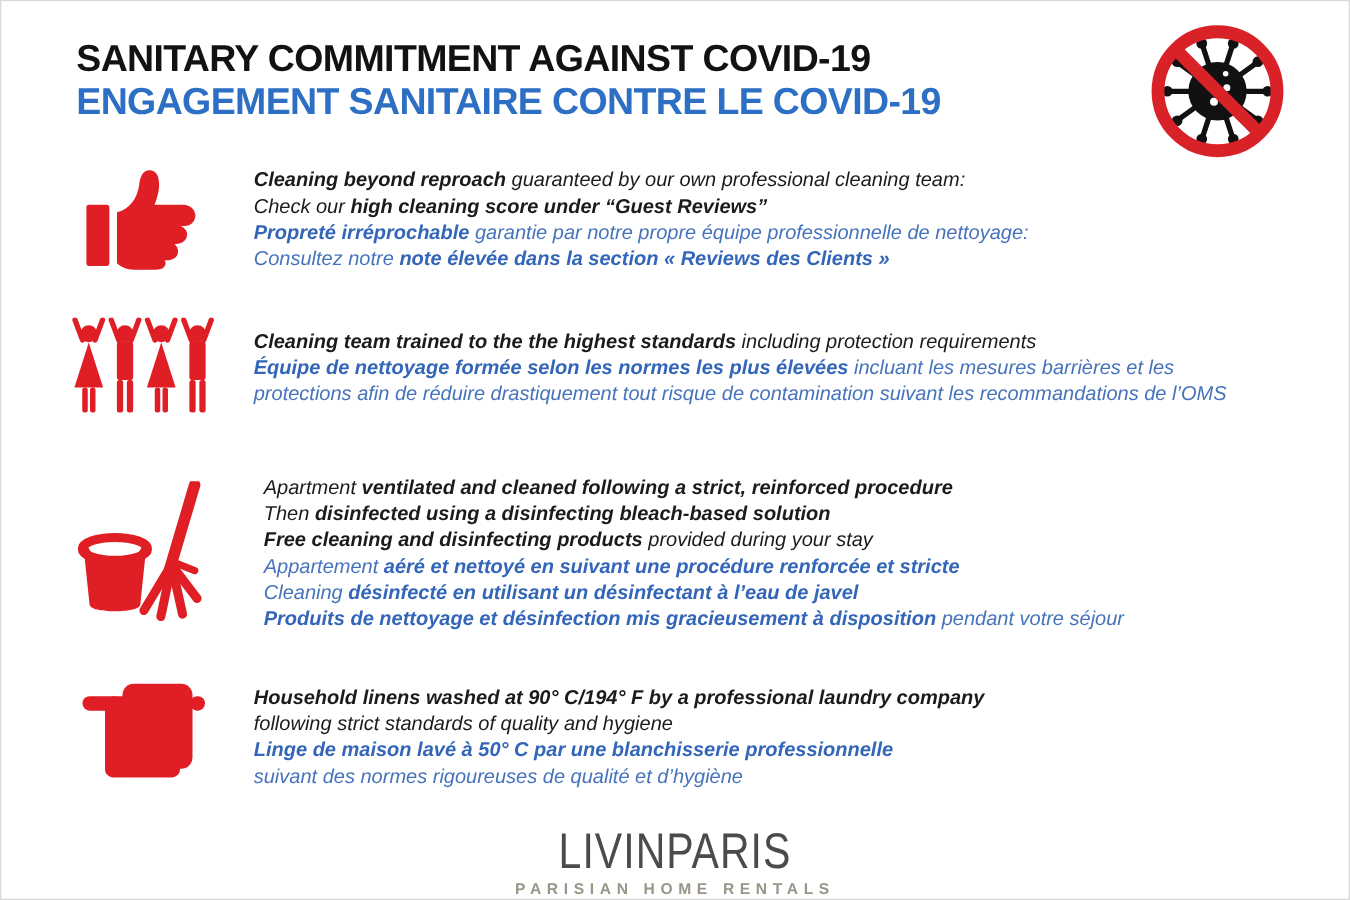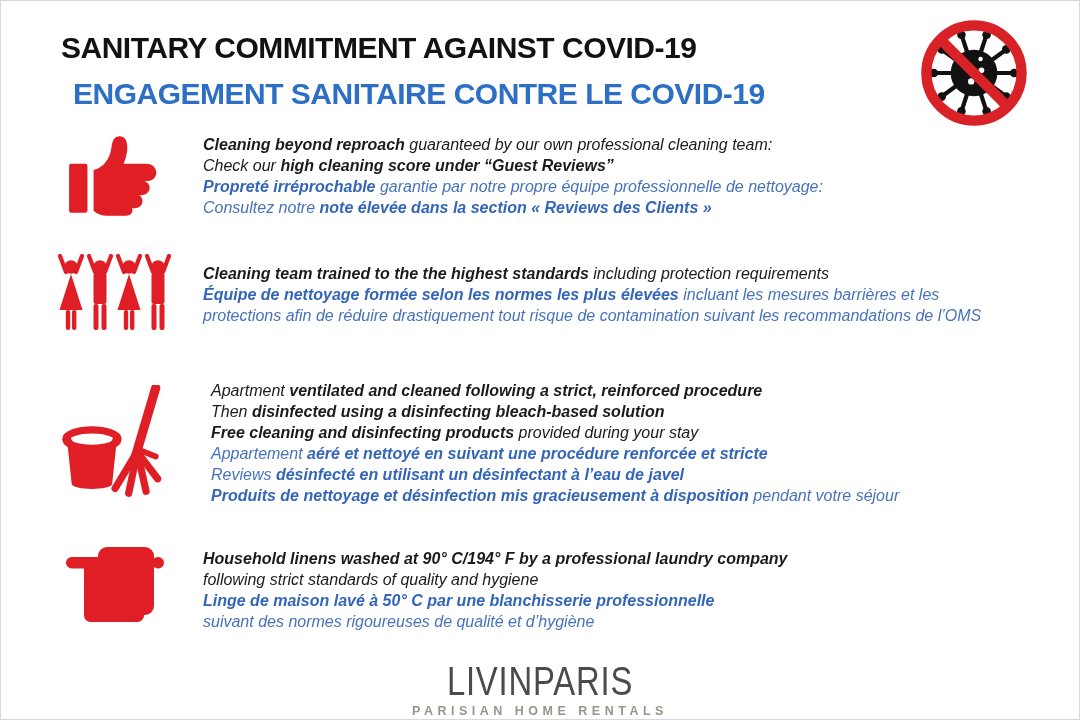--- a/index.html
+++ b/index.html
@@ -8,21 +8,21 @@
     font-family:"Liberation Sans", sans-serif;overflow:hidden;
     border:1px solid #d9d9d9;box-sizing:border-box;margin:0 auto;
   }
   
   .hdr{position:absolute;left:60px;top:30px;}
   .hdr h1{
     margin:0;font-size:30px;line-height:34px;font-weight:bold;
     color:var(--ink-title,#121212);letter-spacing:-0.5px;
   }
   .hdr h2{
-    margin:12px;font-size:30px;line-height:34px;font-weight:bold;
+    margin:0;font-size:30px;line-height:34px;font-weight:bold;
     color:var(--title-blue,#2d6fc4);letter-spacing:-0.5px;
   }
   .no-covid{position:absolute;left:916px;top:16px;width:114px;height:112px;}
   
   .section{position:absolute;left:55px;display:flex;align-items:center;}
   #sec0{top:128px}#sec1{top:253px}#sec2{top:379px}#sec3{top:541px}
   .icon-box{flex:0 0 118px;display:flex;justify-content:center;align-items:center;}
   .text-box{margin-left:29px;}
   .line{font-size:16px;line-height:21px;color:#1b1b1b;white-space:nowrap;font-style:italic;}
   .line.fr{color:var(--fr-blue,#4673bc);}
@@ -163,21 +163,21 @@
         <path class="red-fill" d="M11.5,59 L16,102 C16,109.5 58,109.5 58,102 L62.5,59 C54,65.5 20,65.5 11.5,59 Z"></path>
         <ellipse class="red-stroke" cx="37" cy="56" rx="27" ry="9.5" stroke-width="7.5"></ellipse>
         <path class="red-stroke" d="M12,53 C20,77 54,77 62,53" stroke-width="4.4" stroke-linecap="round"></path>
       </svg>
     </div>
     <div class="text-box">
         <div class="line en"><span>Apartment </span><span class="b">ventilated and cleaned following a strict, reinforced procedure</span></div>
         <div class="line en"><span>Then </span><span class="b">disinfected using a disinfecting bleach-based solution</span></div>
         <div class="line en"><span class="b">Free cleaning and disinfecting products</span><span> provided during your stay</span></div>
         <div class="line fr"><span>Appartement </span><span class="b">aéré et nettoyé en suivant une procédure renforcée et stricte</span></div>
-        <div class="line fr"><span>Reviews </span><span class="b">désinfecté en utilisant un désinfectant à l’eau de javel</span></div>
+        <div class="line fr"><span>Cleaning </span><span class="b">désinfecté en utilisant un désinfectant à l’eau de javel</span></div>
         <div class="line fr"><span class="b">Produits de nettoyage et désinfection mis gracieusement à disposition</span><span> pendant votre séjour</span></div>
       </div>
   </section>
 
   <section class="section" id="sec3">
     <div class="icon-box">
       <svg class="icn" viewBox="0 0 100 95" width="100" height="95" aria-hidden="true">
         <rect class="red-fill" x="1" y="15" width="60" height="11.5" rx="5.7"></rect>
         <rect class="red-fill" x="87" y="15" width="12" height="11.5" rx="5.7"></rect>
         <rect class="red-fill" x="19" y="15" width="15" height="64" rx="7.5"></rect>

